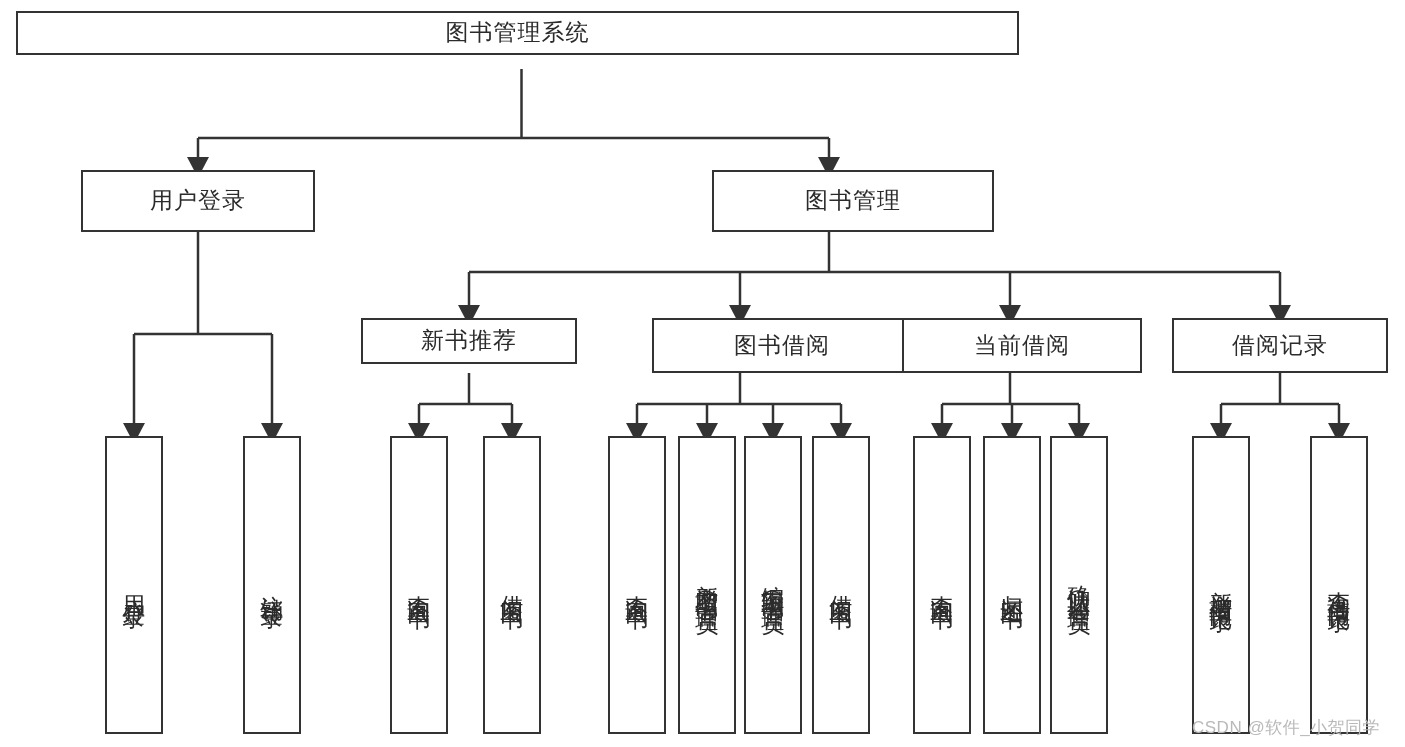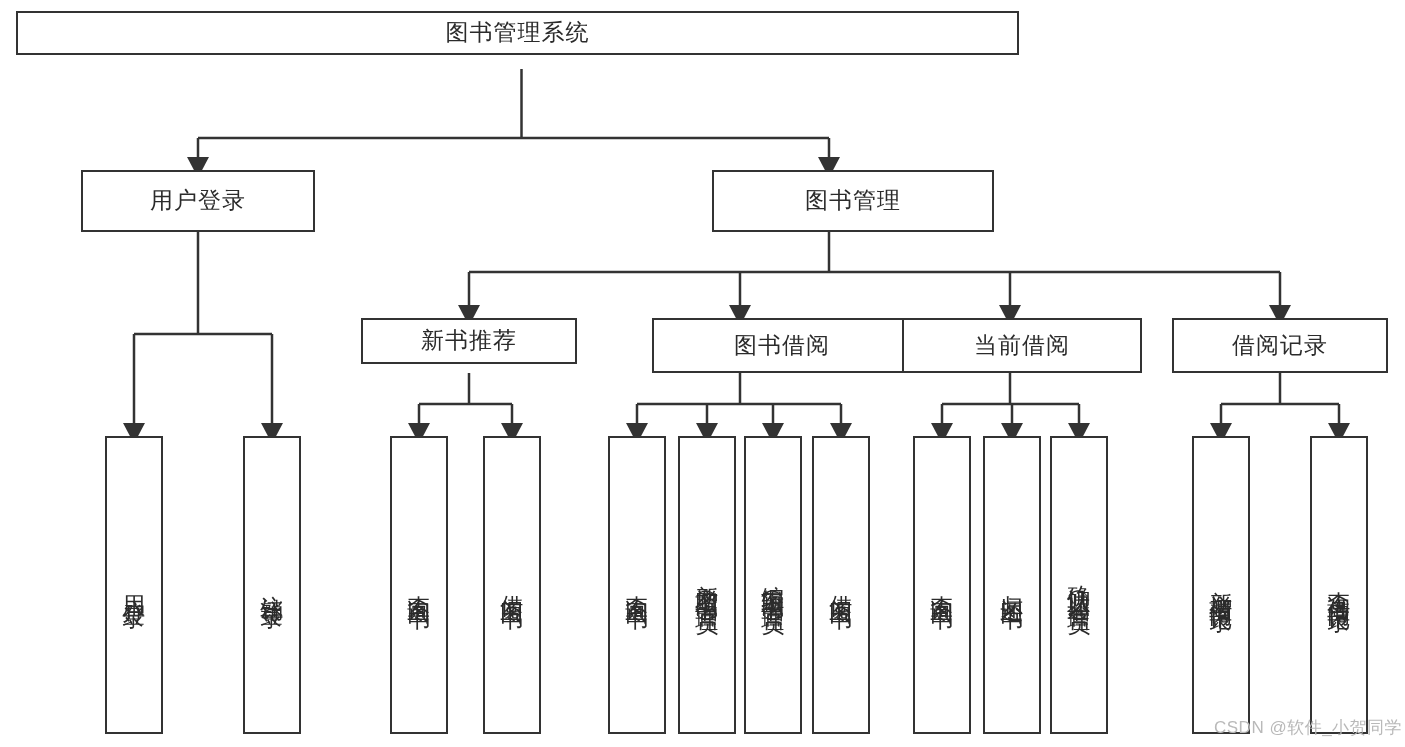--- a/index.html
+++ b/index.html
@@ -167,15 +167,15 @@
         <span class="label">确认归还（管理员）</span>
       </div>
       <div class="node vert" style="left: 1192px; top: 436px; width: 58px; height: 298px;">
         <span class="label">新增借阅记录</span>
       </div>
       <div class="node vert" style="left: 1310px; top: 436px; width: 58px; height: 298px;">
         <span class="label">查询借阅记录</span>
       </div>
     </div>
 
-  <div class="watermark" style="left: 1192px; top: 716px; color: rgb(185, 185, 185); padding-left: 22px;">CSDN @软件_小贺同学</div>
+  <div class="watermark" style="left: 1192px; top: 716px; color: rgb(185, 185, 185);">CSDN @软件_小贺同学</div>
 
 </div>
 
 </body></html>

